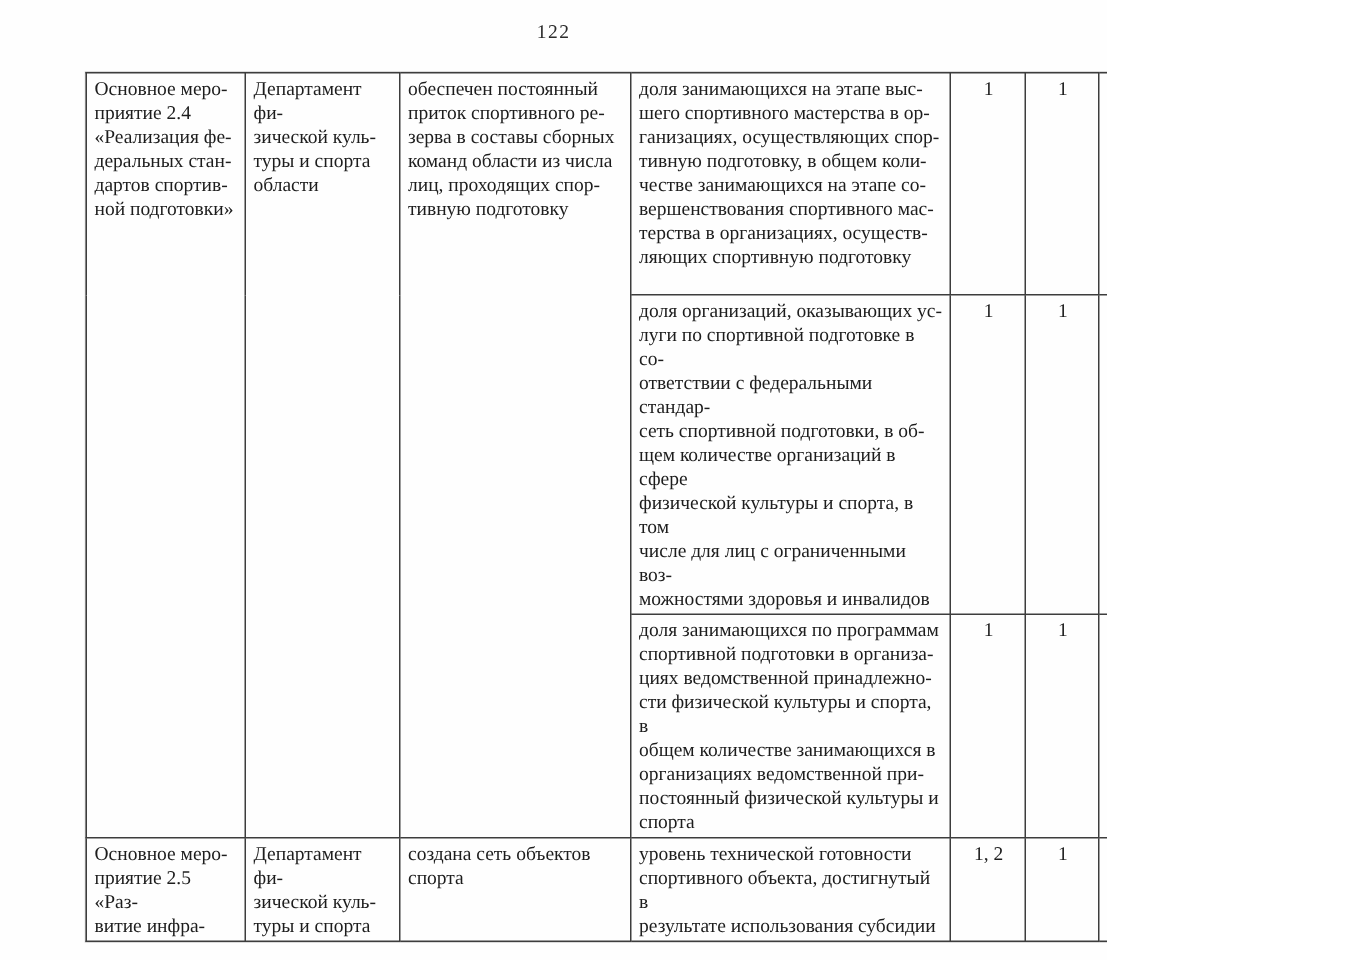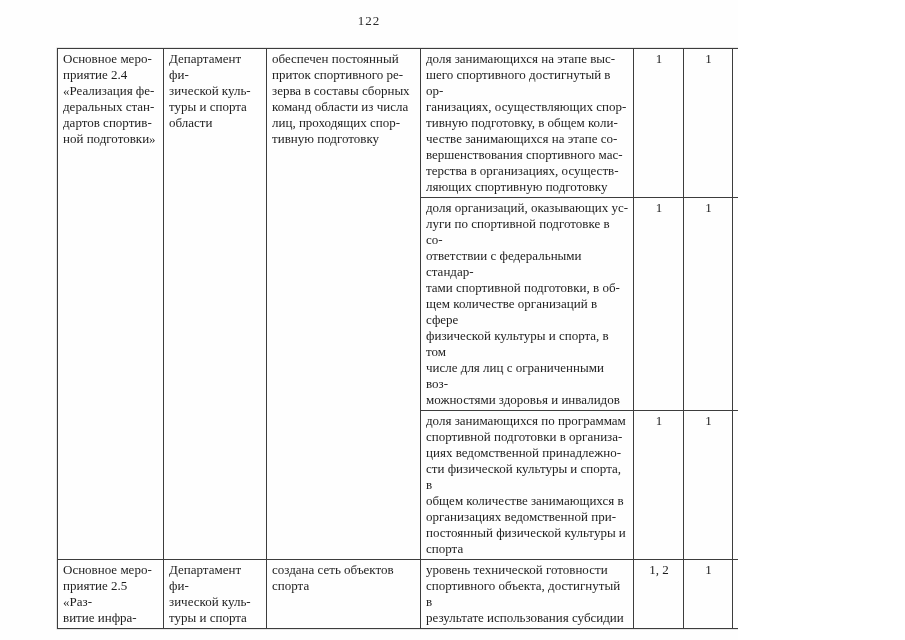--- a/index.html
+++ b/index.html
@@ -86,39 +86,39 @@
 зической куль-
 туры и спорта
 области</td>
       <td rowspan="3">обеспечен постоянный
 приток спортивного ре-
 зерва в составы сборных
 команд области из числа
 лиц, проходящих спор-
 тивную подготовку</td>
       <td>доля занимающихся на этапе выс-
-шего спортивного достигнутый в ор-
+шего спортивного мастерства в ор-
 ганизациях, осуществляющих спор-
 тивную подготовку, в общем коли-
 честве занимающихся на этапе со-
 вершенствования спортивного мас-
 терства в организациях, осуществ-
 ляющих спортивную подготовку</td>
       <td class="val">1</td>
       <td class="val">1</td>
       <td class="val">1</td>
       <td class="val">1</td>
       <td class="val">1</td>
     </tr>
 
     <tr style="height:133px">
       <td>доля организаций, оказывающих ус-
 луги по спортивной подготовке в со-
 ответствии с федеральными стандар-
-тами спортивной подготовки, в об-
+сеть спортивной подготовки, в об-
 щем количестве организаций в сфере
 физической культуры и спорта, в том
 числе для лиц с ограниченными воз-
 можностями здоровья и инвалидов</td>
       <td class="val">1</td>
       <td class="val">1</td>
       <td class="val">1</td>
       <td class="val">1</td>
       <td class="val">1</td>
     </tr>

